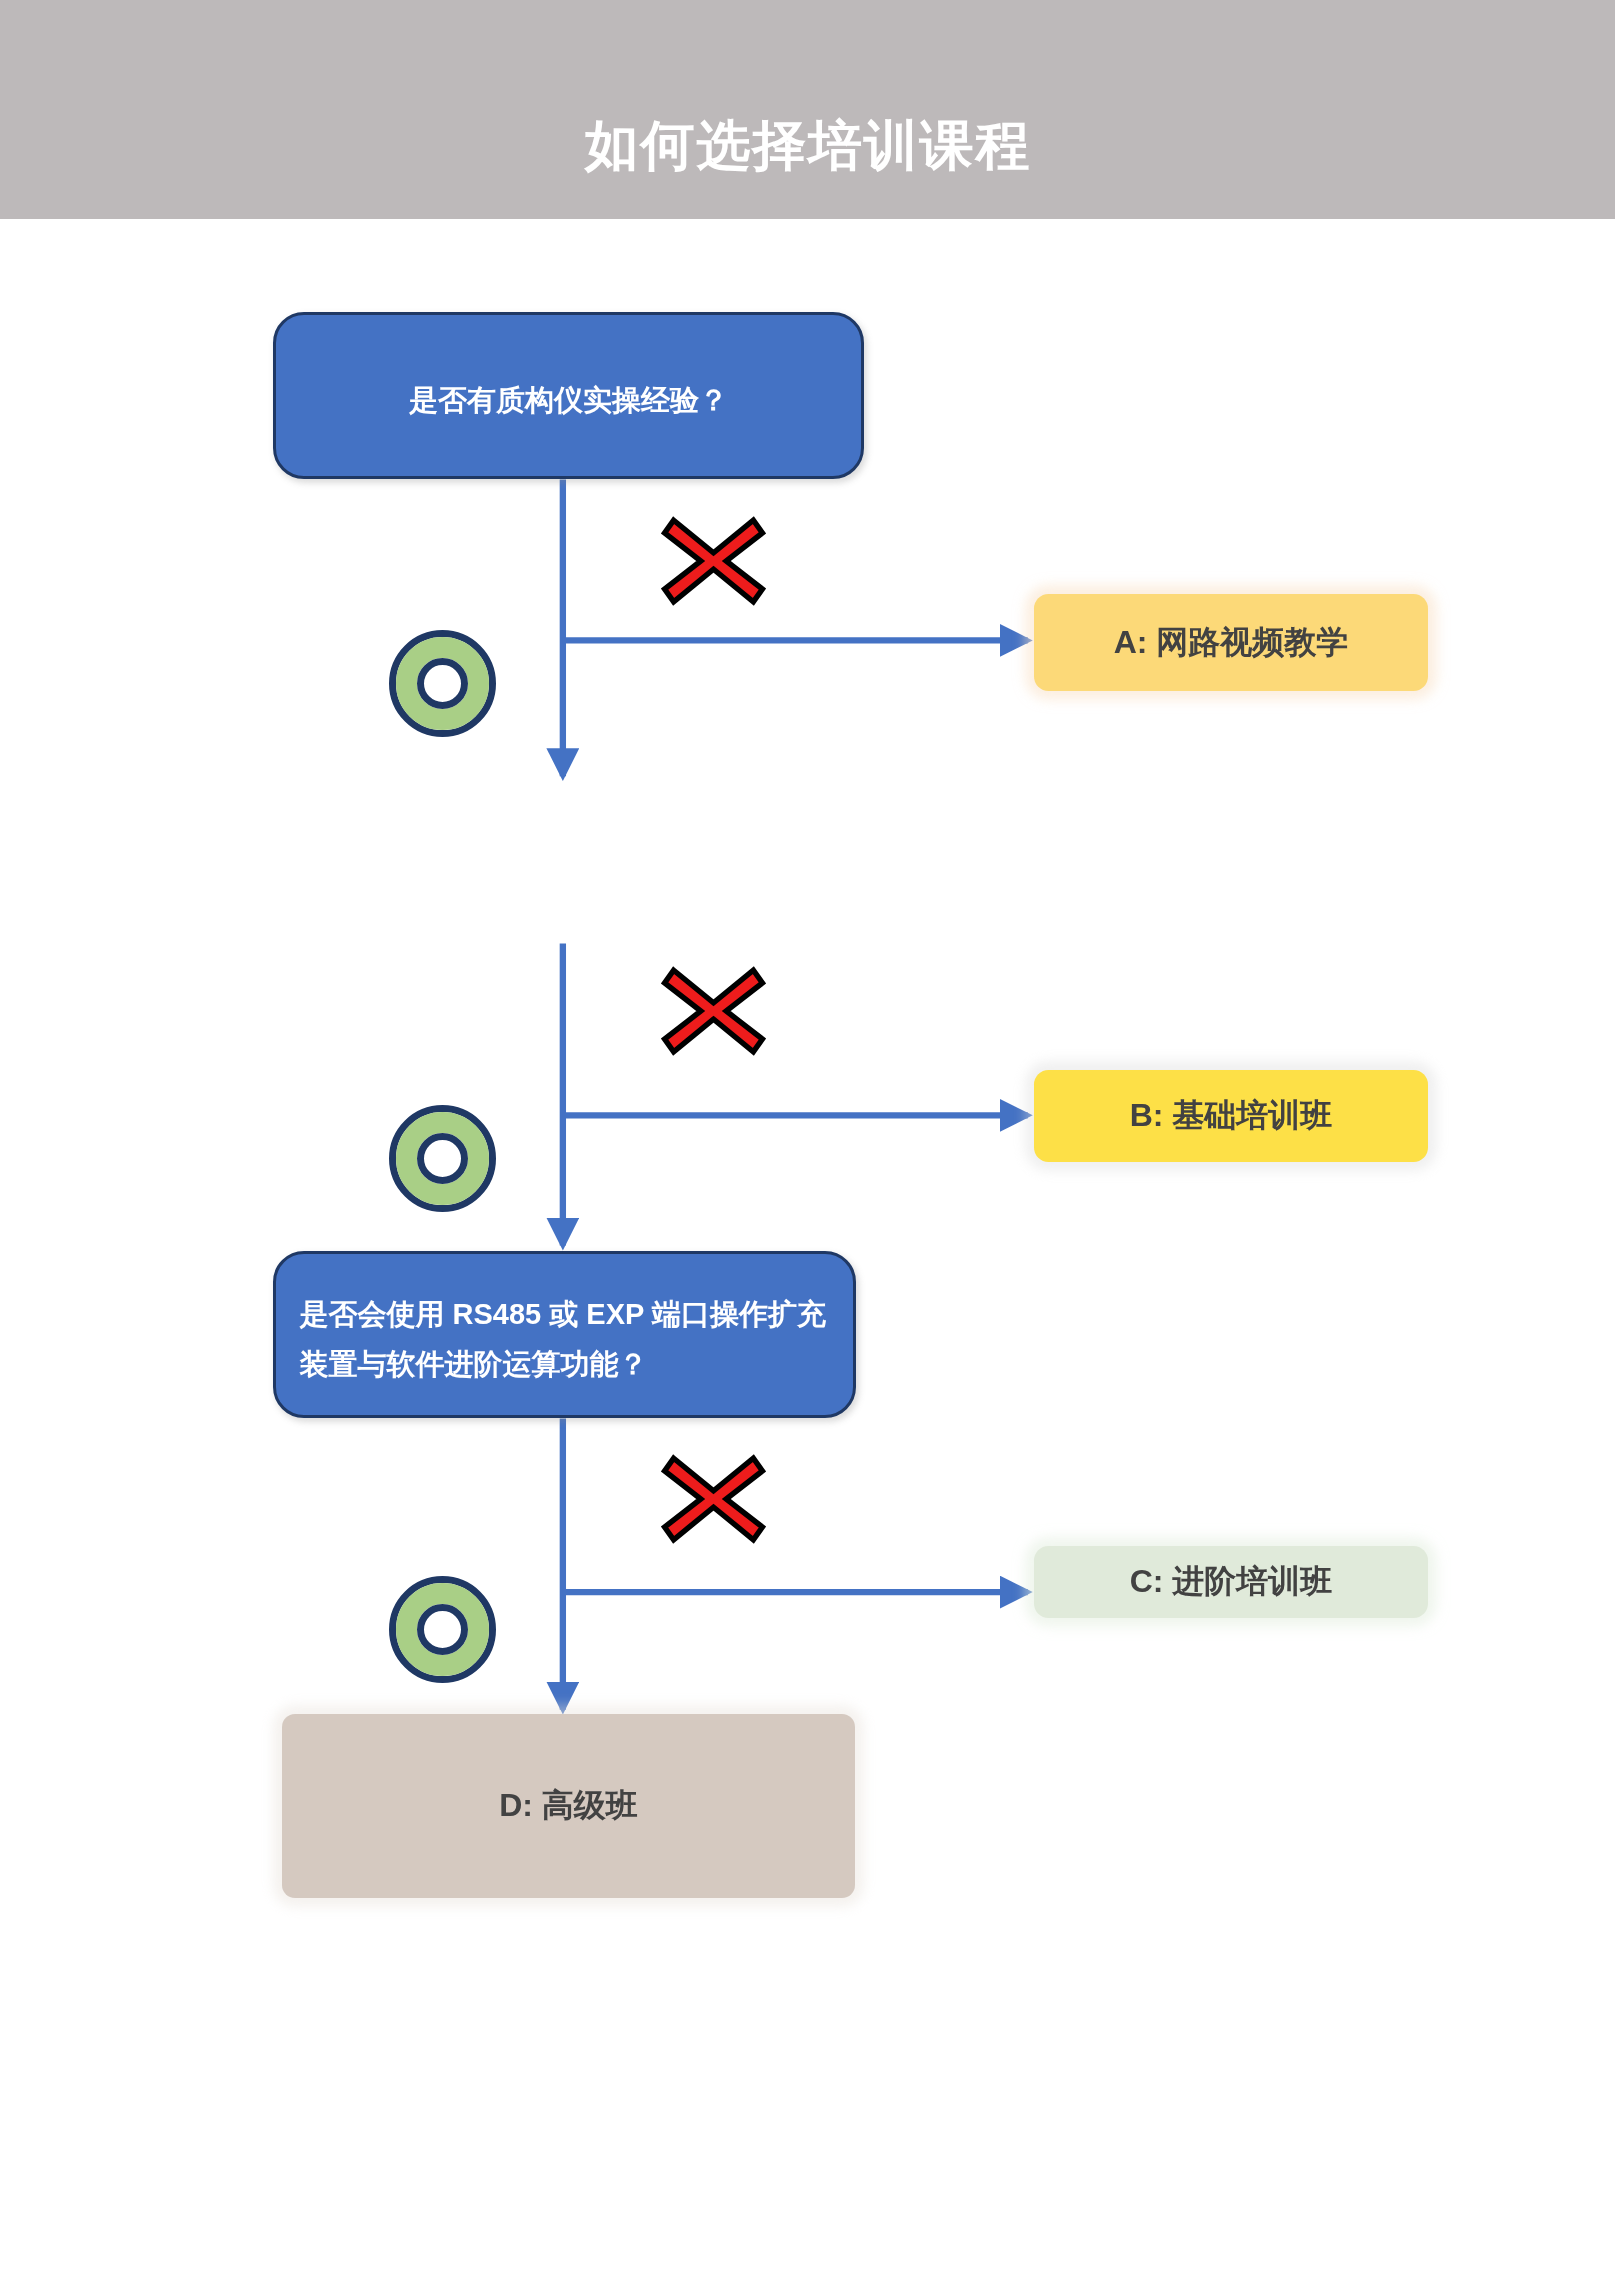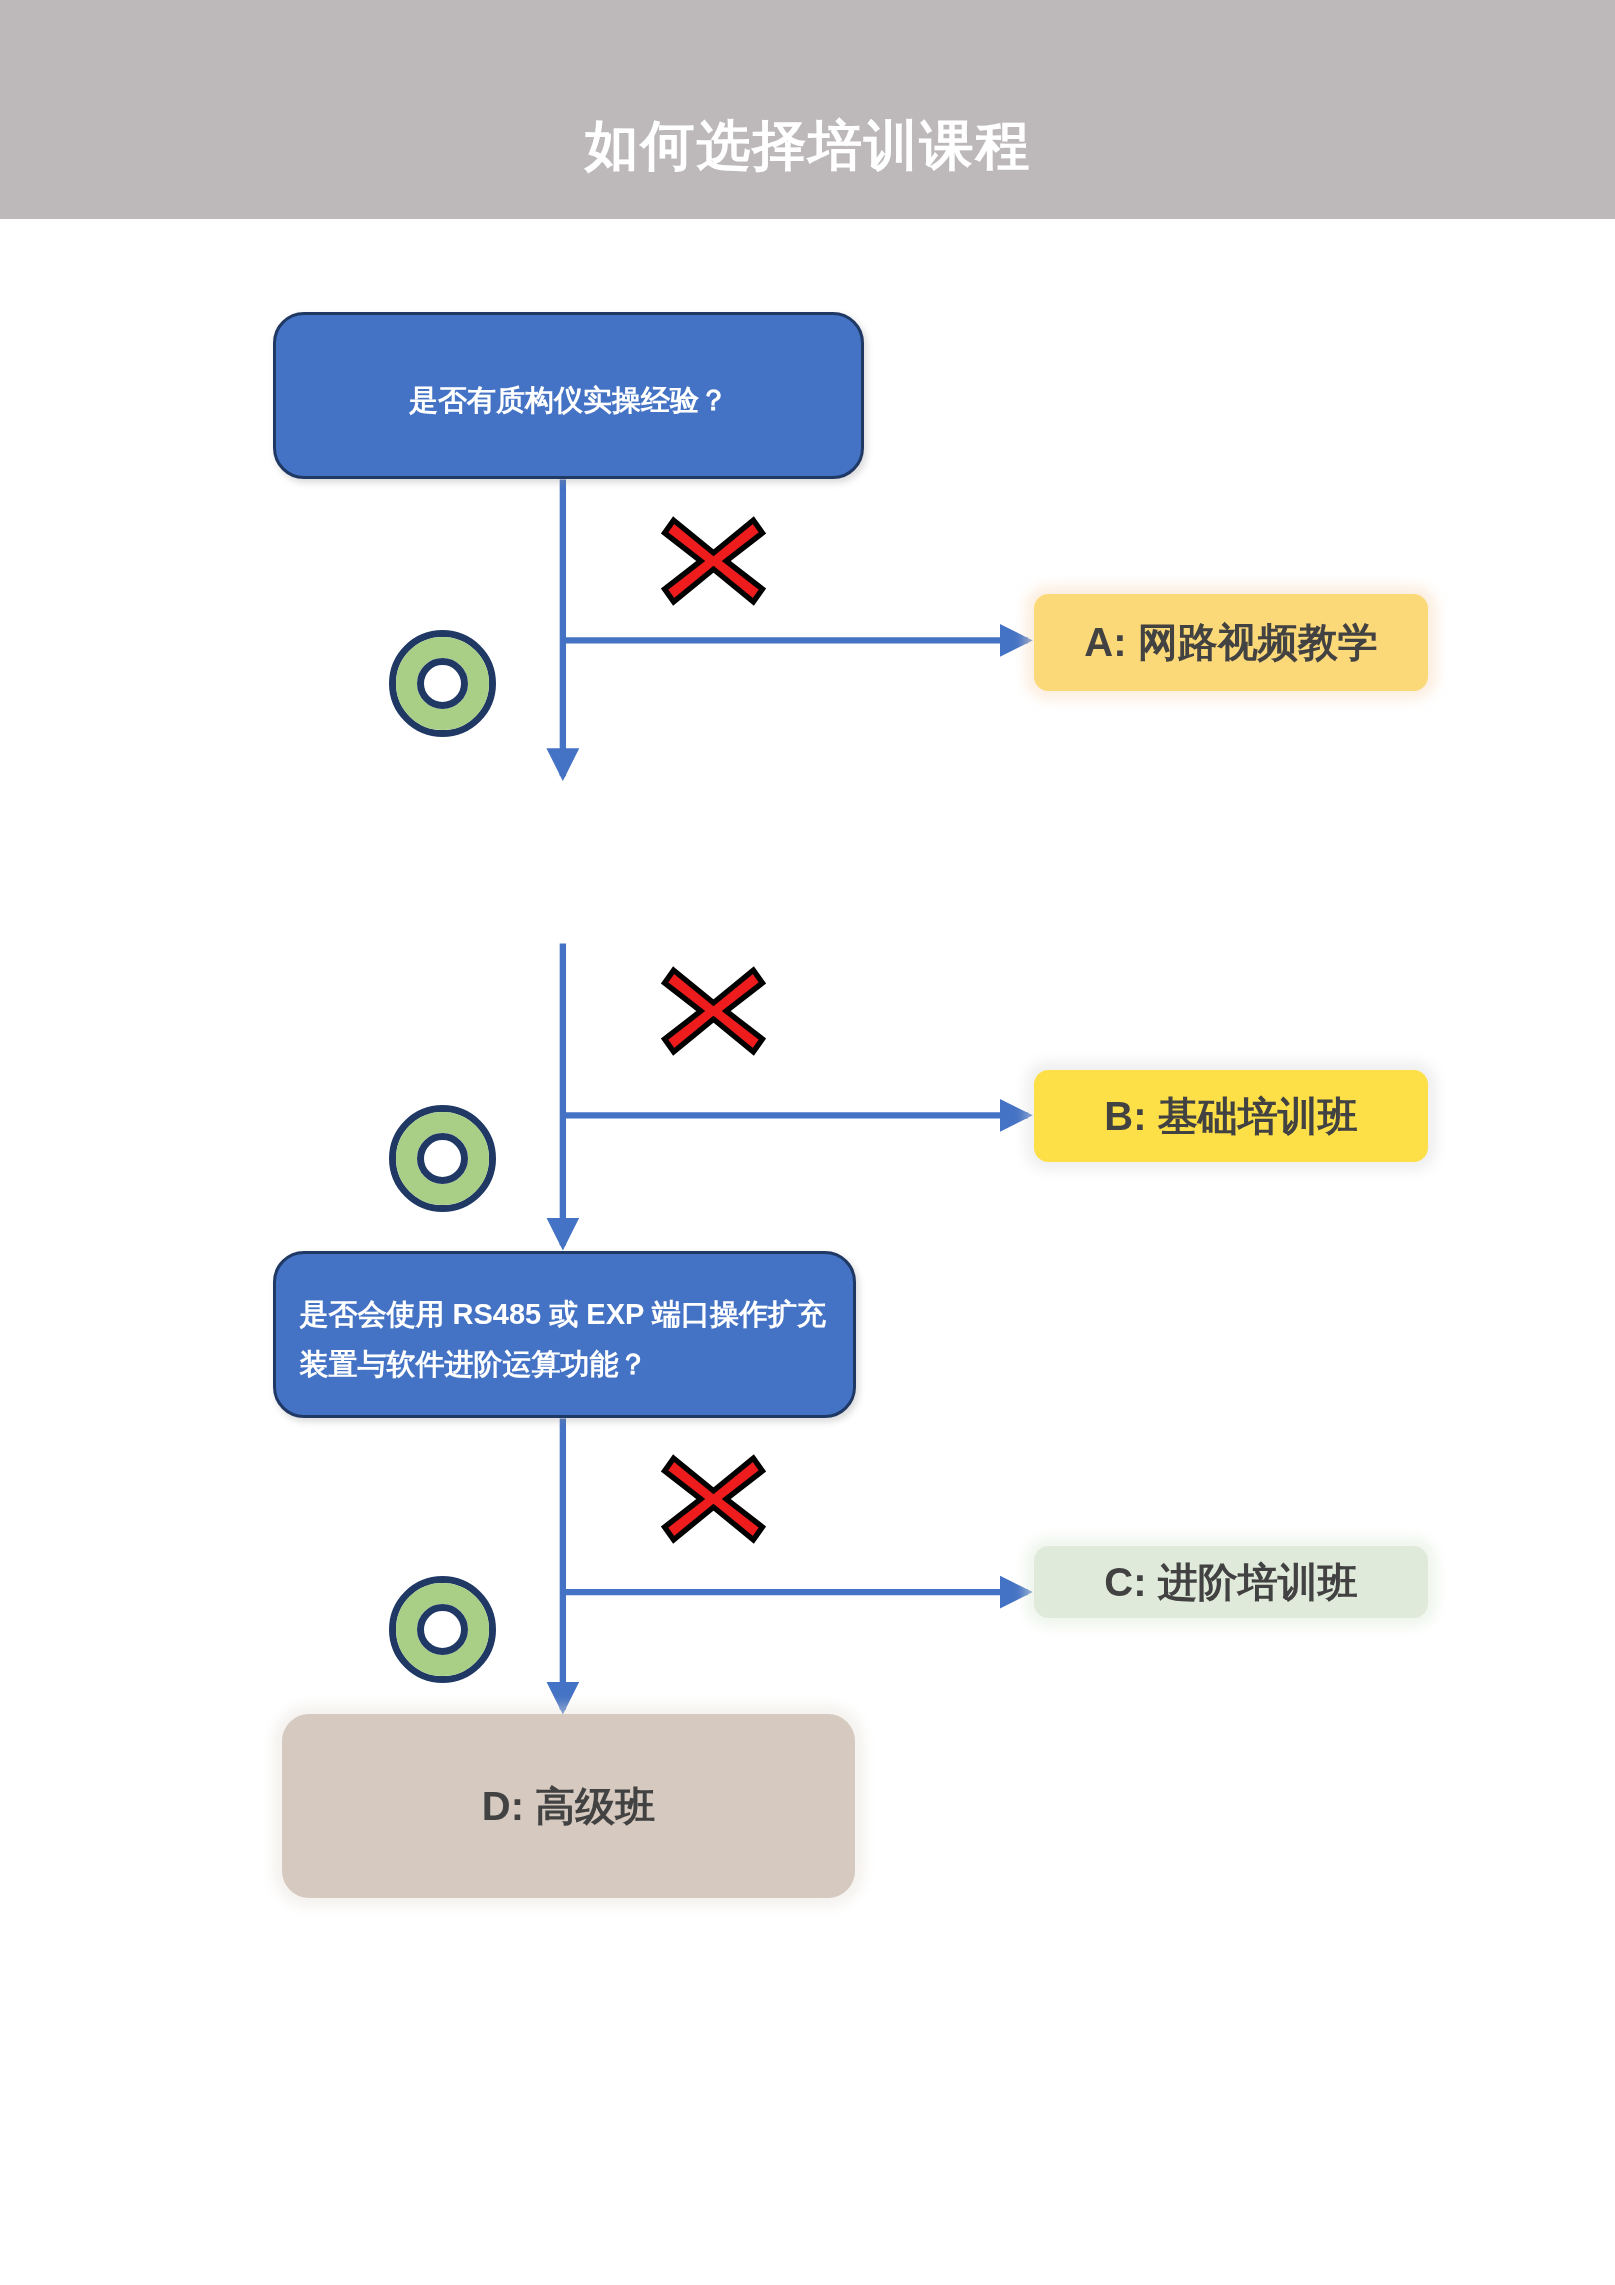--- a/index.html
+++ b/index.html
@@ -78,21 +78,21 @@
   #decision-3 { left: 273px; top: 1251px; width: 583px; height: 167px; }
 
   
   .outcome {
     position: absolute;
     border-radius: 14.5px;
     box-sizing: border-box;
     display: flex;
     align-items: center;
     justify-content: center;
-    font-size: 40px;
+    font-size: 32px;
     font-weight: bold;
     color: #424242;
     text-align: center;
   }
   #outcome-a {
     left: 1034px; top: 594px; width: 394px; height: 97px;
     background: #fcd978;
     box-shadow: 0 0 11.8px 9px rgba(250,225,200,0.55);
   }
   #outcome-b {
@@ -101,21 +101,21 @@
     box-shadow: 0 0 11.8px 9px rgba(222,222,222,0.45);
   }
   #outcome-c {
     left: 1034px; top: 1546px; width: 394px; height: 72px;
     background: #e0eada;
     box-shadow: 0 0 11.8px 9px rgba(228,238,224,0.55);
   }
   #outcome-d {
     left: 282px; top: 1714px; width: 573px; height: 184px;
     background: #d5c9c0;
-    border-radius: 27px;
+    border-radius: 13px;
     box-shadow: 0 0 11.8px 9px rgba(232,226,220,0.45);
   }
 
   
   #connectors {
     position: absolute;
     left: 0;
     top: 0;
     width: 1616px;
     height: 2285px;

